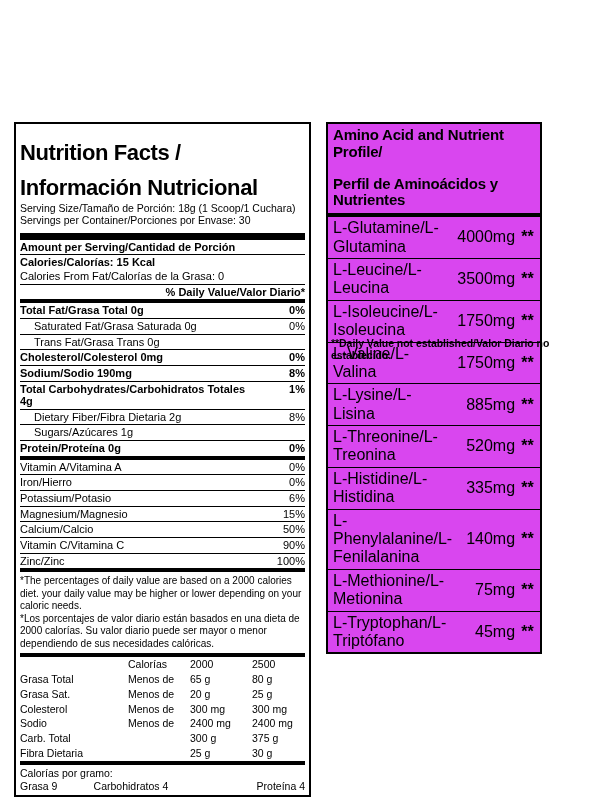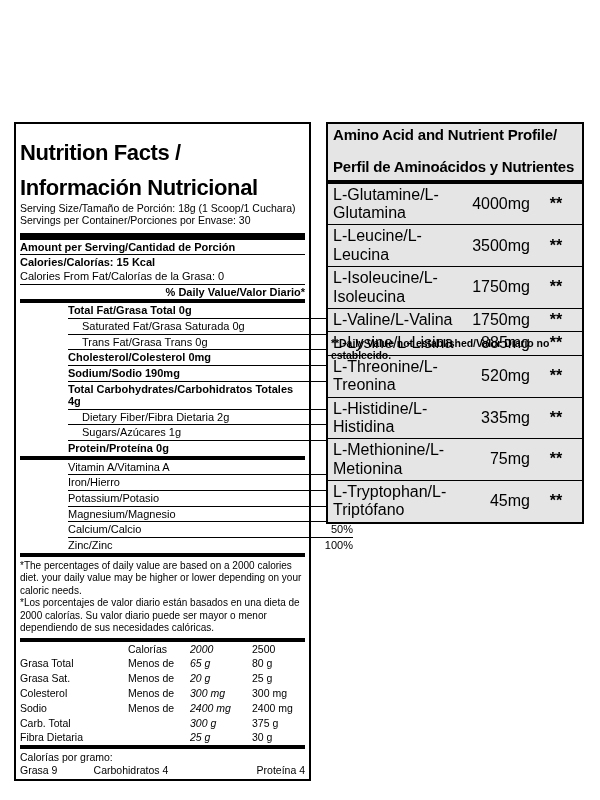--- a/index.html
+++ b/index.html
@@ -65,21 +65,20 @@
     font-size: 11px;
     font-weight: bold;
     text-align: right;
     padding: 1px 0;
   }
 
   table.nf-table {
     width: 100%;
     border-collapse: collapse;
     font-size: 11px;
-    margin-left: 48px;
   }
   table.nf-table td {
     padding: 1px 0 1px 0;
     vertical-align: top;
     line-height: 1.15;
   }
   table.nf-table tr > td:last-child {
     text-align: right;
     white-space: nowrap;
     width: 44px;
@@ -99,42 +98,42 @@
     border-collapse: collapse;
     font-size: 10.5px;
   }
   table.cal-table td {
     padding: 1px 0;
     line-height: 1.22;
     vertical-align: top;
   }
   table.cal-table td.c-label { width: 108px; }
   table.cal-table td.c-menos { width: 62px; }
-  table.cal-table td.c-v1    { width: 62px; font-style: italic; }
+  table.cal-table td.c-v1    { width: 62px; }
 
   .per-gram {
     font-size: 10.5px;
     line-height: 1.25;
     padding: 2px 0 2px 0;
   }
   .per-gram .row2 {
     display: flex;
     justify-content: space-between;
   }
   .per-gram .row2 span:nth-child(2) { margin-right: 52px; }
 
   
   #amino-panel {
     position: absolute;
     left: 326px;
     top: 122px;
-    width: 258px;
+    width: 216px;
     box-sizing: border-box;
     border: 2px solid #000;
-    background: #e5e5e5;
+    background: #d946ef;
   }
   .aa-title {
     font-size: 15px;
     font-weight: bold;
     line-height: 1.12;
     padding: 3px 5px 4px 5px;
     letter-spacing: -0.2px;
   }
   .aa-title .l2 { display: block; margin-top: 15px; }
   table.aa-table {
@@ -252,20 +251,24 @@
           <td>6%</td>
         </tr>
         <tr class="bordered">
           <td>Magnesium/Magnesio</td>
           <td>15%</td>
         </tr>
         <tr class="bordered">
           <td>Calcium/Calcio</td>
           <td>50%</td>
         </tr>
+        <tr class="bordered">
+          <td>Vitamin C/Vitamina C</td>
+          <td>90%</td>
+        </tr>
         <tr>
           <td>Zinc/Zinc</td>
           <td>100%</td>
         </tr>
       </tbody>
   </table>
 
   <div class="rule-med"></div>
 
   <div class="nf-footnote">
@@ -371,20 +374,25 @@
           <td class="aa-name">L-Threonine/L-Treonina</td>
           <td class="aa-amt">520mg</td>
           <td class="aa-dv">**</td>
         </tr>
         <tr>
           <td class="aa-name">L-Histidine/L-Histidina</td>
           <td class="aa-amt">335mg</td>
           <td class="aa-dv">**</td>
         </tr>
         <tr>
+          <td class="aa-name">L-Phenylalanine/L-Fenilalanina</td>
+          <td class="aa-amt">140mg</td>
+          <td class="aa-dv">**</td>
+        </tr>
+        <tr>
           <td class="aa-name">L-Methionine/L-Metionina</td>
           <td class="aa-amt">75mg</td>
           <td class="aa-dv">**</td>
         </tr>
         <tr>
           <td class="aa-name">L-Tryptophan/L-Triptófano</td>
           <td class="aa-amt">45mg</td>
           <td class="aa-dv">**</td>
         </tr>
       </tbody>

